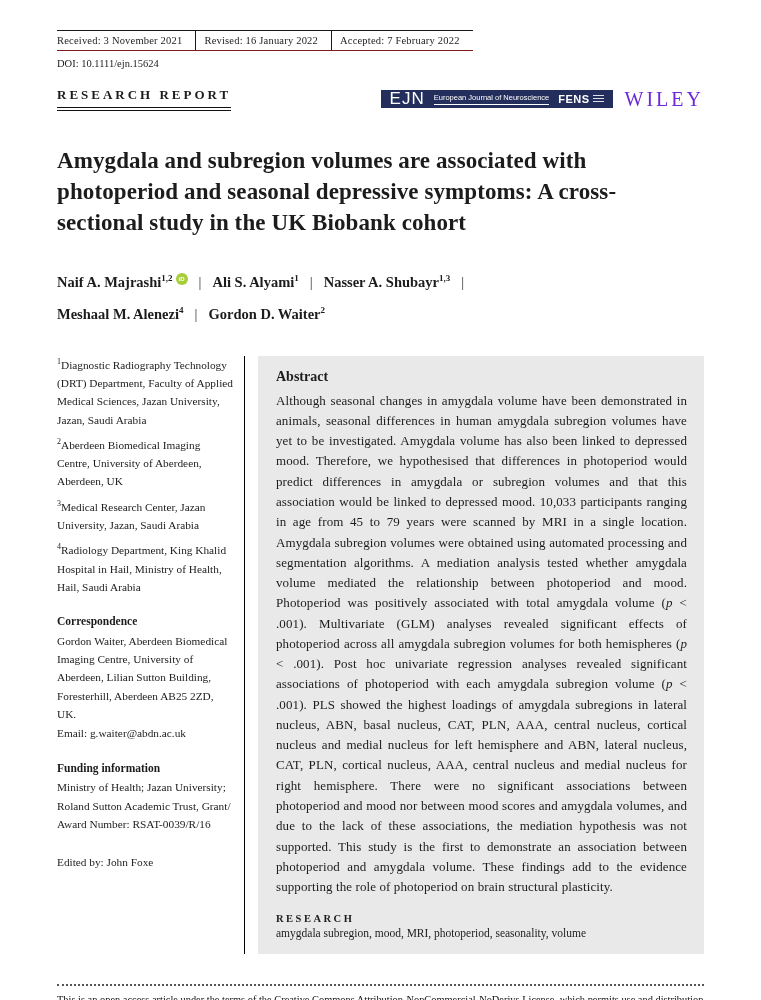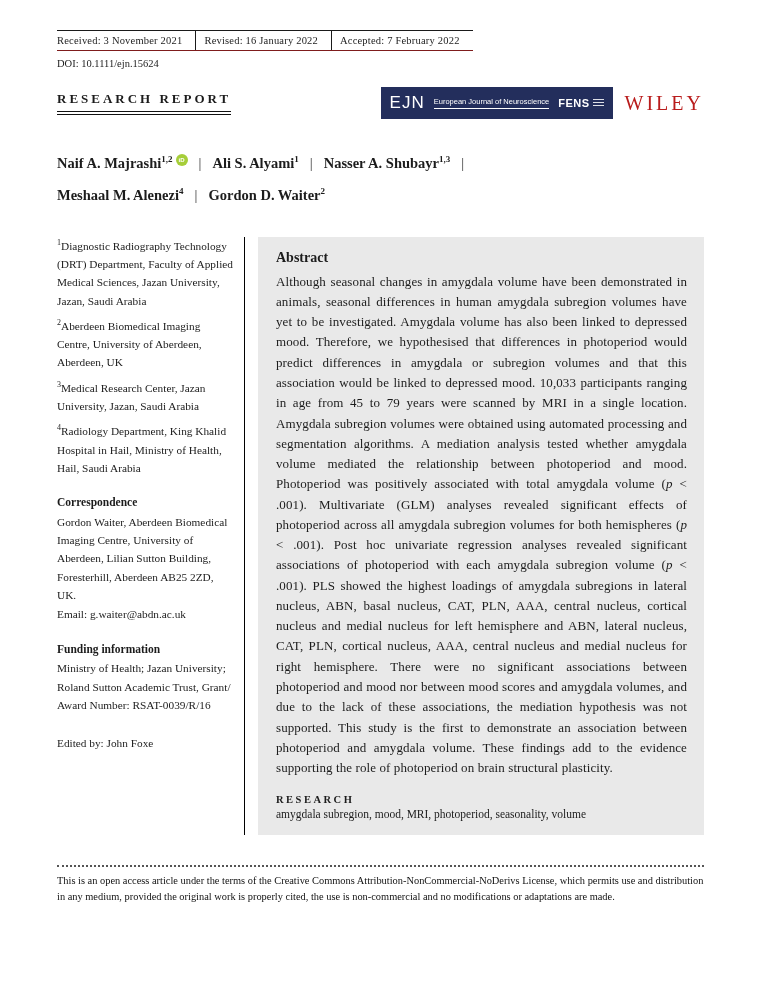--- a/index.html
+++ b/index.html
@@ -48,41 +48,41 @@
     justify-content:space-between;
   }
   .article-type{
     font-size:13px;font-weight:bold;letter-spacing:3px;
     border-bottom:4px double #111;
     padding-bottom:4px;
   }
   .logo-group{display:flex;align-items:center;gap:12px;}
   .ejn-box{
     background:var(--navy);
-    height:32px;
+    height:18px;
     display:flex;align-items:center;
     padding:0 9px;gap:9px;
     color:#fff;
     font-family:"Liberation Sans","DejaVu Sans",sans-serif;
   }
   .ejn-abbrev{font-size:17px;font-weight:normal;letter-spacing:1px;}
   .ejn-name{
     font-size:7.5px;
     border-bottom:1px solid #fff;
     padding-bottom:2px;
     white-space:nowrap;
   }
   .fens{display:flex;align-items:center;gap:3px;}
   .fens-word{font-size:11px;font-weight:bold;letter-spacing:.5px;}
   .fens-lines{
     width:11px;height:9px;
     background:repeating-linear-gradient(to bottom,rgba(255,255,255,.85) 0 1px,transparent 1px 3px);
   }
   .wiley{
-    font-size:20px;letter-spacing:3px;color:#b91c1c;
+    font-size:20px;letter-spacing:3px;color:#6d28d9;
     font-family:"Liberation Serif","DejaVu Serif",serif;
   }
 
   
   .title{
     margin-top:34px;
     font-size:23px;font-weight:bold;
     line-height:31px;
     white-space:pre-line;
     letter-spacing:.1px;
@@ -172,20 +172,23 @@
         <span class="fens">
           <span class="fens-word">FENS</span>
           <span class="fens-lines"></span>
         </span>
       </div>
       <div class="wiley">WILEY</div>
     </div>
   </div>
 
   
+  <h1 class="title">Amygdala and subregion volumes are associated with
+photoperiod and seasonal depressive symptoms: A cross-
+sectional study in the UK Biobank cohort</h1>
 
   
   <div class="authors"><span>Naif A. Majrashi<sup>1,2</sup><span class="orcid">iD</span></span><span class="author-sep">|</span><span>Ali S. Alyami<sup>1</sup></span><span class="author-sep">|</span><span>Nasser A. Shubayr<sup>1,3</sup></span><span class="author-sep">|</span><br><span>Meshaal M. Alenezi<sup>4</sup></span><span class="author-sep">|</span><span>Gordon D. Waiter<sup>2</sup></span></div>
 
   
   <div class="columns">
     <div class="leftcol">
       <div>
           <p class="affil"><sup>1</sup>Diagnostic Radiography Technology (DRT) Department, Faculty of Applied Medical Sciences, Jazan University, Jazan, Saudi Arabia</p>
           <p class="affil"><sup>2</sup>Aberdeen Biomedical Imaging Centre, University of Aberdeen, Aberdeen, UK</p>

